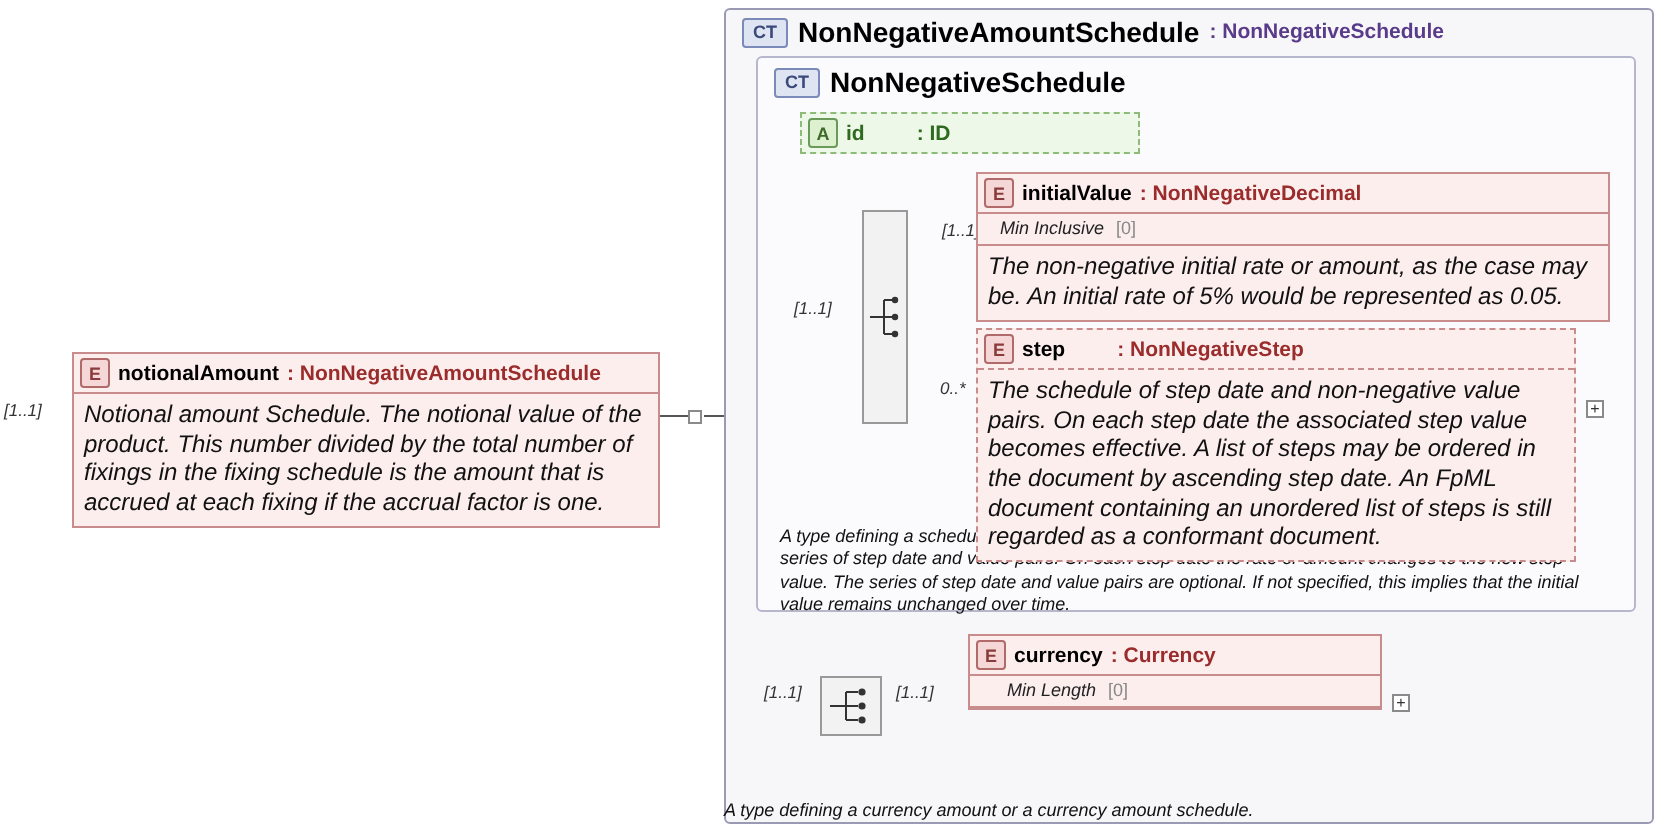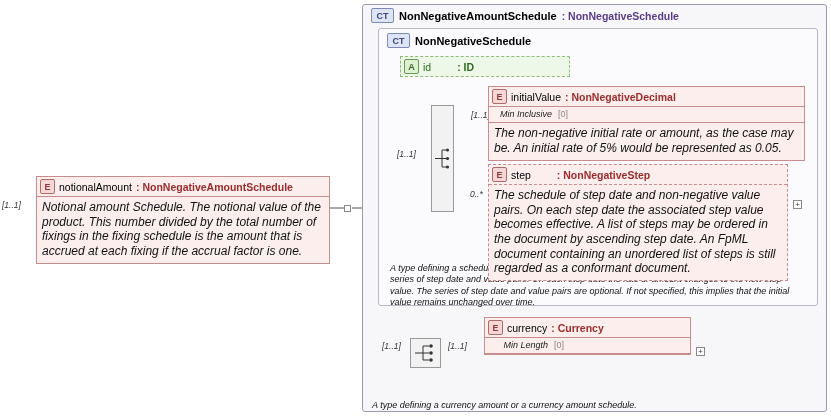--- a/index.html
+++ b/index.html
@@ -11,34 +11,34 @@
   
   .elembox{background:#fdeeee;border:1px solid #c98c8c;}
   .elembox.dashed{border:1px dashed #c98c8c;}
   .titlerow{display:flex;align-items:center;gap:4px;padding:2px 4px 2px 3px;}
   .badge{width:13px;height:13px;flex:0 0 13px;border:1px solid #b06a6a;
          background:#f6d7d7;color:#8a3b3b;font-size:9px;font-weight:bold;
          display:flex;align-items:center;justify-content:center;border-radius:2px;text-align:center;}
   .badge.a{border-color:#6a9a5a;background:#ddf0cf;color:#3d6b2a;}
   .badge.ct{border-color:#7b8ab8;background:#dfe4f3;color:#3b4a7b;
             width:auto;min-width:17px;padding:0 2px;border-radius:2px;}
-  .nm{font-weight:normal;font-size:10.5px;color:#000;}
+  .nm{font-weight:bold;font-size:10.5px;color:#000;}
   .tp{font-weight:bold;font-size:10.5px;color:#9b2c2c;}
   .sep{border-top:1px solid #c98c8c;}
   .desc{padding:3px 5px 4px 5px;font-style:italic;font-size:12px;line-height:1.22;color:#111;}
   .facets{padding:2px 5px 2px 5px;font-size:9px;}
   .facetrow{display:flex;gap:6px;line-height:1.25;text-align:right;}
   .facetname{font-style:italic;color:#222;min-width:58px;}
   .facetval{color:#888;}
 
   
   .ctframe{background:#f7f7fa;border:1px solid #9a9ab4;border-radius:3px;}
   .ctframe.inner{background:#fbfbfd;border:1px solid #b6b6cc;}
   .ctlabel{display:flex;align-items:center;gap:5px;padding:2px 5px;}
-  .ctlabel .nm2{font-weight:bold;font-size:11px;color:#000;}
+  .ctlabel .nm2{font-weight:bold;font-size:14px;color:#000;}
   .ctlabel .tp2{font-weight:bold;font-size:10.5px;color:#5a3b8a;}
   .ctnote{font-style:italic;font-size:9px;line-height:1.25;padding:2px 6px;color:#111;}
 
   
   .seqbox{background:#f2f2f2;border:1px solid #999;position:absolute;}
   .seqbox svg{display:block;}
 
   
   .plus{width:9px;height:9px;border:1px solid #8a8a8a;background:#fff;
         display:flex;align-items:center;justify-content:center;
@@ -89,21 +89,21 @@
 
 <div class="abs ctframe" style="left:362px;top:4px;width:465px;height:408px;">
 </div>
 
 <div class="abs ctlabel" style="left:366px;top:6px;">
   <span class="badge ct">CT</span>
   <span class="nm2">NonNegativeAmountSchedule</span>
   <span class="tp2">: NonNegativeSchedule</span>
 </div>
 
-<div class="abs ctnote" style="left:366px;top:398px;width:455px;">A type defining a currency amount or a currency amount schedule.</div>
+<div class="abs ctnote" style="left:356px;top:398px;width:455px;">A type defining a currency amount or a currency amount schedule.</div>
 
 <div class="abs ctframe inner" style="left:378px;top:28px;width:440px;height:278px;">
 </div>
 
 <div class="abs ctlabel" style="left:382px;top:31px;">
   <span class="badge ct">CT</span>
   <span class="nm2">NonNegativeSchedule</span>
 </div>
 
 <div class="abs ctnote" style="left:384px;top:261px;width:420px;">A type defining a schedule of non-negative rates or amounts in terms of an initial value and then a series of step date and value pairs. On each step date the rate or amount changes to the new step value. The series of step date and value pairs are optional. If not specified, this implies that the initial value remains unchanged over time.</div>

